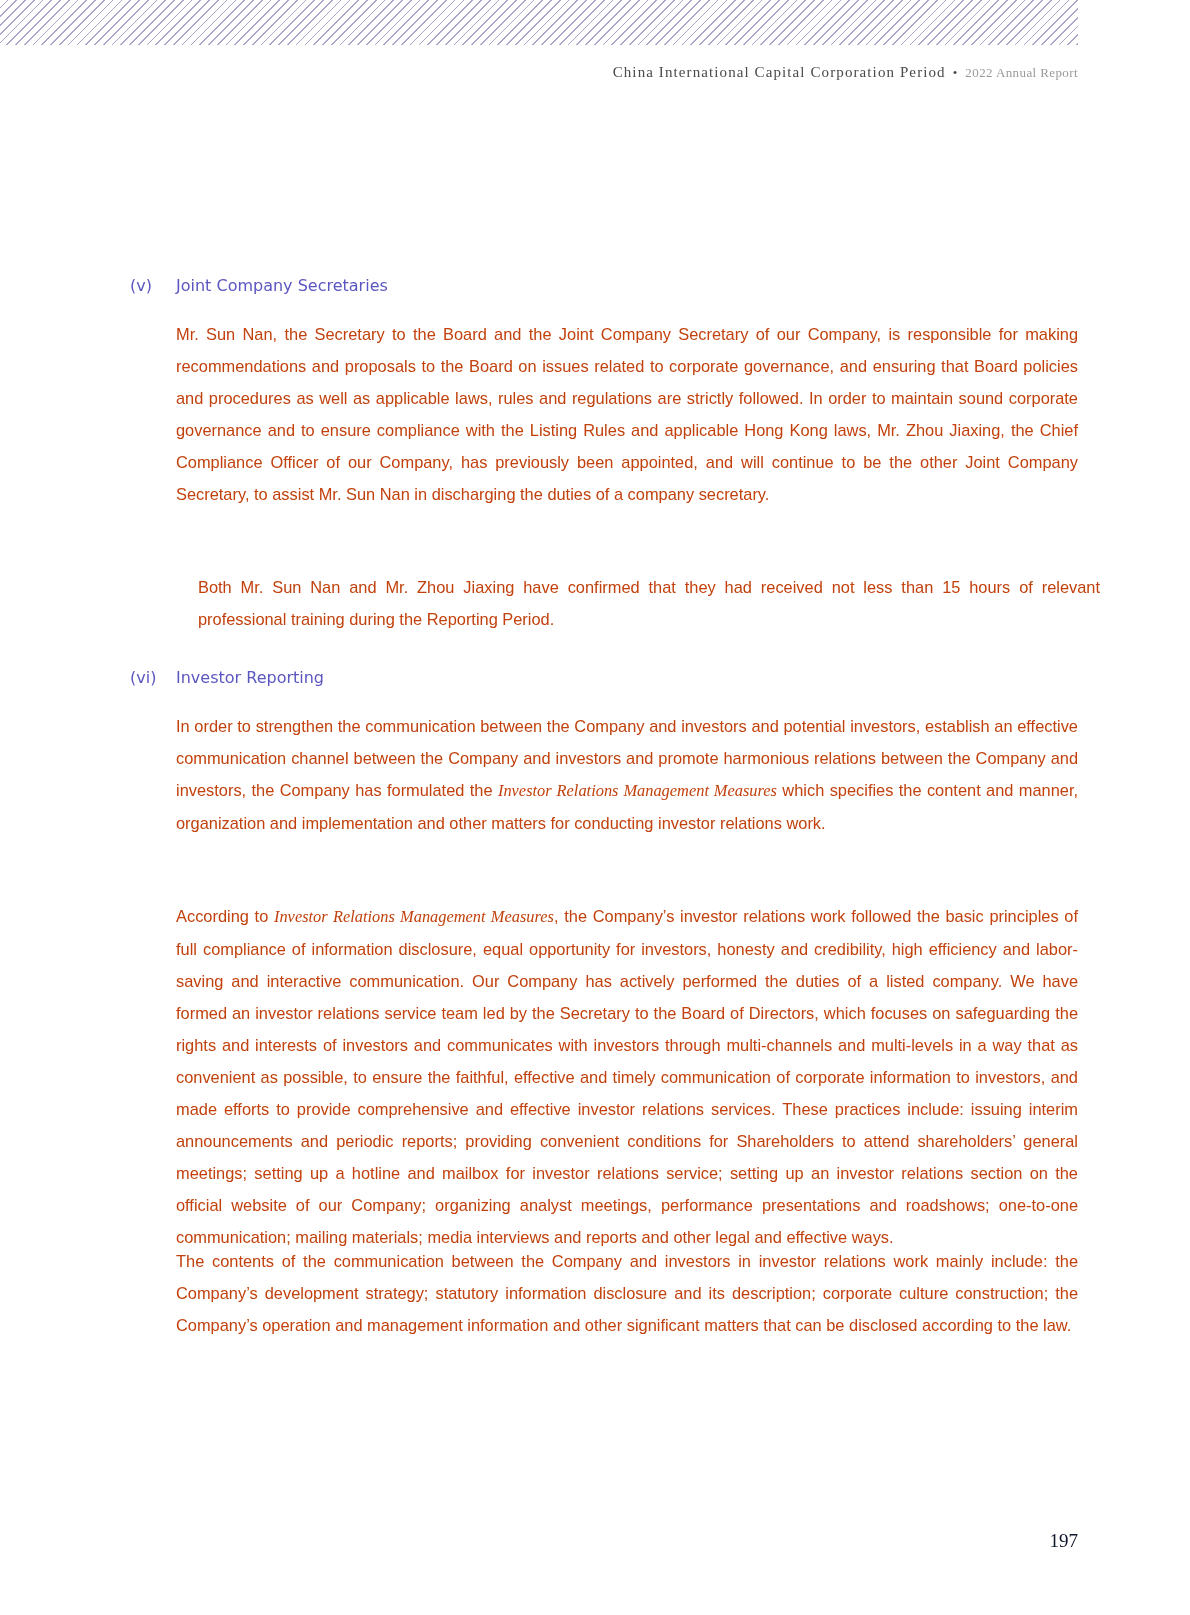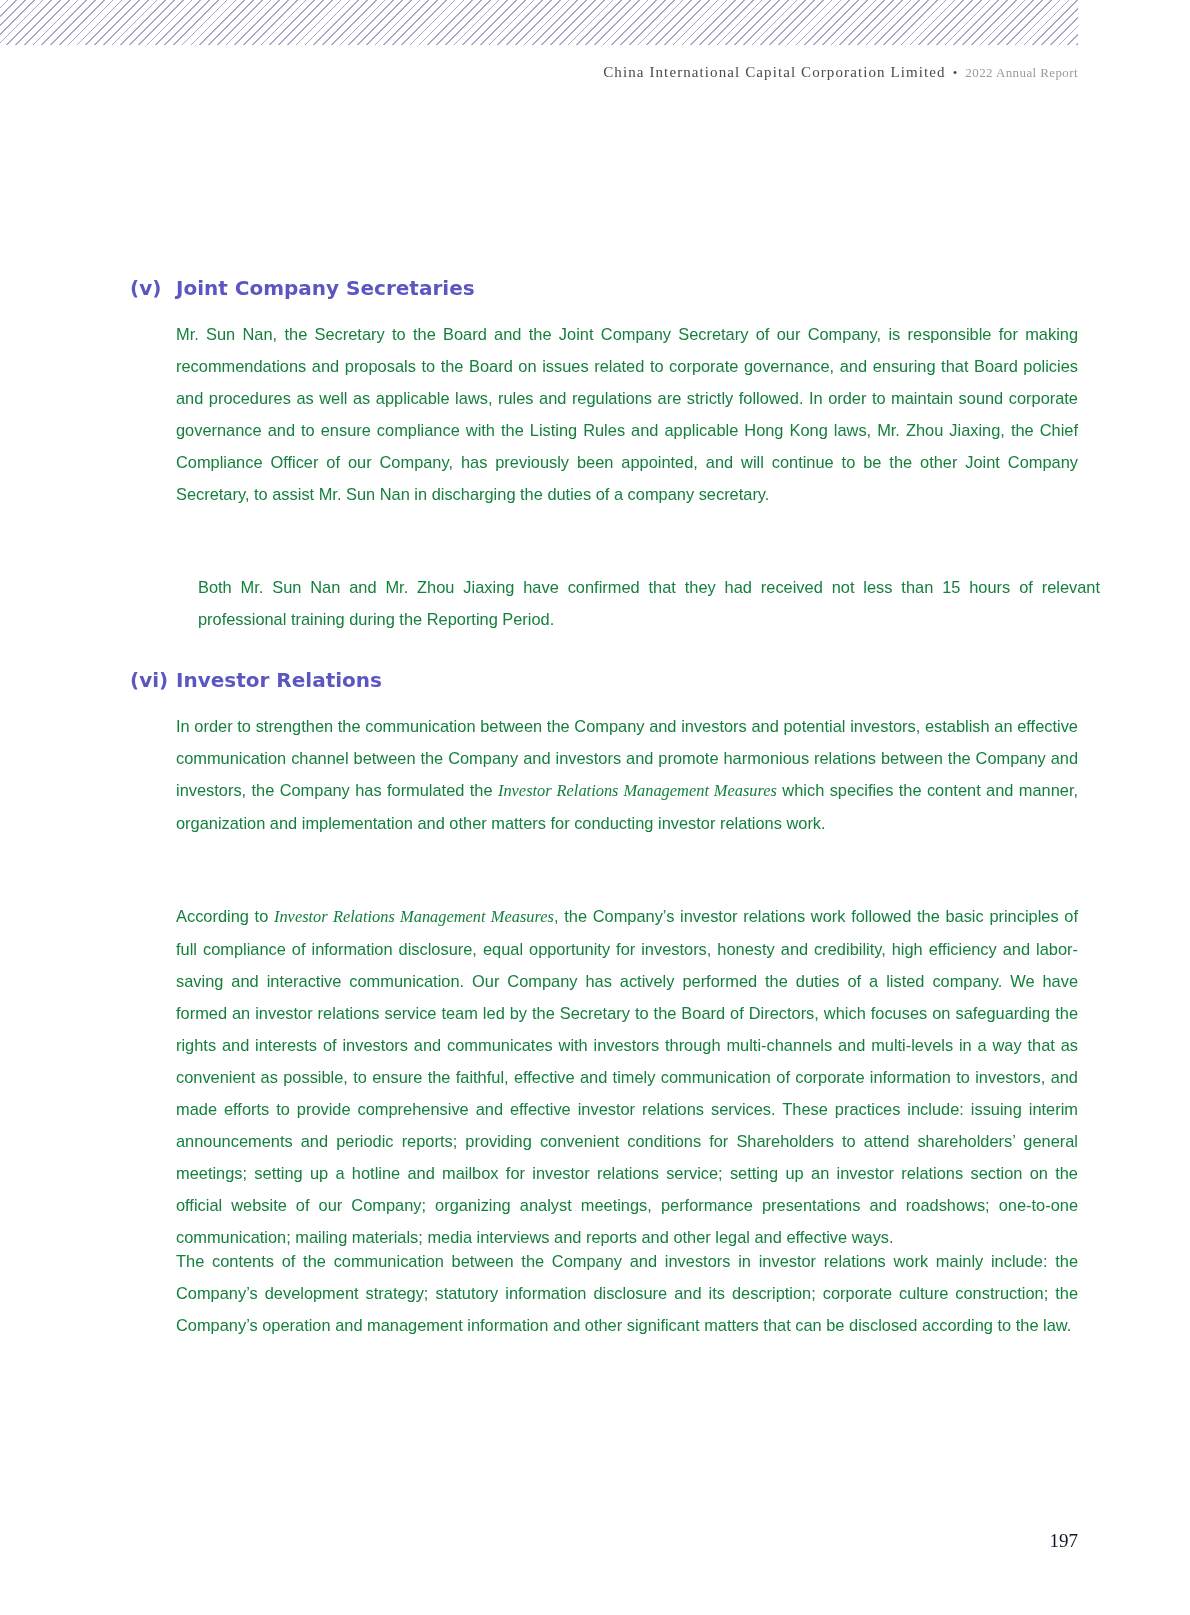--- a/index.html
+++ b/index.html
@@ -11,55 +11,55 @@
     .running-header {
       position: absolute; right: 112px; top: 64px;
       font-family: "Liberation Serif", "DejaVu Serif", serif;
       font-size: 15px; letter-spacing: 1.1px; color: #4a4a4a; white-space: nowrap;
     }
     .running-header .dot { margin: 0 7px; font-size: 13px; color: #444; }
     .running-header .report { color: #9a9a9a; font-size: 13px; letter-spacing: 0.4px; }
     .section-heading {
       position: absolute; left: 130px;
       font-family: "DejaVu Sans", "Liberation Sans", sans-serif;
-      font-weight: bold; font-size: 20px; color: #5b56c0; white-space: nowrap;
+      font-weight: normal; font-size: 16px; color: #5b56c0; white-space: nowrap;
     }
     .section-heading .num { display: inline-block; width: 46px; }
     .para {
       position: absolute; left: 176px; width: 902px;
       font-family: "Liberation Sans", "DejaVu Sans", sans-serif;
-      font-size: 16.4px; line-height: 32px; color: #15803d;
+      font-size: 16.4px; line-height: 32px; color: #c2410c;
       text-align: justify; margin: 0;
     }
     .para em { font-style: italic; font-family: Liberation Serif, serif; }
     .page-number {
       position: absolute; right: 112px; top: 1530px;
       font-family: "Liberation Serif", "DejaVu Serif", serif;
       font-size: 19px; color: #0f172a;
     }
   </style>
 </head>
 <body>
 
 <div class="hatch"></div>
 
 <div class="running-header">
-  <span>China International Capital Corporation Limited</span><span class="dot">•</span><span class="report">2022 Annual Report</span>
+  <span>China International Capital Corporation Period</span><span class="dot">•</span><span class="report">2022 Annual Report</span>
 </div>
 
 <div class="section-heading" style="top:276px;">
   <span class="num">(v)</span><span>Joint Company Secretaries</span>
 </div>
 
 <p class="para" style="top:318px;">Mr. Sun Nan, the Secretary to the Board and the Joint Company Secretary of our Company, is responsible for making recommendations and proposals to the Board on issues related to corporate governance, and ensuring that Board policies and procedures as well as applicable laws, rules and regulations are strictly followed. In order to maintain sound corporate governance and to ensure compliance with the Listing Rules and applicable Hong Kong laws, Mr. Zhou Jiaxing, the Chief Compliance Officer of our Company, has previously been appointed, and will continue to be the other Joint Company Secretary, to assist Mr. Sun Nan in discharging the duties of a company secretary.</p>
 
 <p class="para" style="top:571px;margin-left:22px;">Both Mr. Sun Nan and Mr. Zhou Jiaxing have confirmed that they had received not less than 15 hours of relevant professional training during the Reporting Period.</p>
 
 <div class="section-heading" style="top:668px;">
-  <span class="num">(vi)</span><span>Investor Relations</span>
+  <span class="num">(vi)</span><span>Investor Reporting</span>
 </div>
 
 <p class="para" style="top:710px;"><span>In order to strengthen the communication between the Company and investors and potential investors, establish an effective communication channel between the Company and investors and promote harmonious relations between the Company and investors, the Company has formulated the </span><em>Investor Relations Management Measures</em><span> which specifies the content and manner, organization and implementation and other matters for conducting investor relations work.</span></p>
 
 <p class="para" style="top:900px;"><span>According to </span><em>Investor Relations Management Measures</em><span>, the Company’s investor relations work followed the basic principles of full compliance of information disclosure, equal opportunity for investors, honesty and credibility, high efficiency and labor-saving and interactive communication. Our Company has actively performed the duties of a listed company. We have formed an investor relations service team led by the Secretary to the Board of Directors, which focuses on safeguarding the rights and interests of investors and communicates with investors through multi-channels and multi-levels in a way that as convenient as possible, to ensure the faithful, effective and timely communication of corporate information to investors, and made efforts to provide comprehensive and effective investor relations services. These practices include: issuing interim announcements and periodic reports; providing convenient conditions for Shareholders to attend shareholders’ general meetings; setting up a hotline and mailbox for investor relations service; setting up an investor relations section on the official website of our Company; organizing analyst meetings, performance presentations and roadshows; one-to-one communication; mailing materials; media interviews and reports and other legal and effective ways.</span></p>
 
 <p class="para" style="top:1245px;">The contents of the communication between the Company and investors in investor relations work mainly include: the Company’s development strategy; statutory information disclosure and its description; corporate culture construction; the Company’s operation and management information and other significant matters that can be disclosed according to the law.</p>
 
 <div class="page-number">197</div>
 

